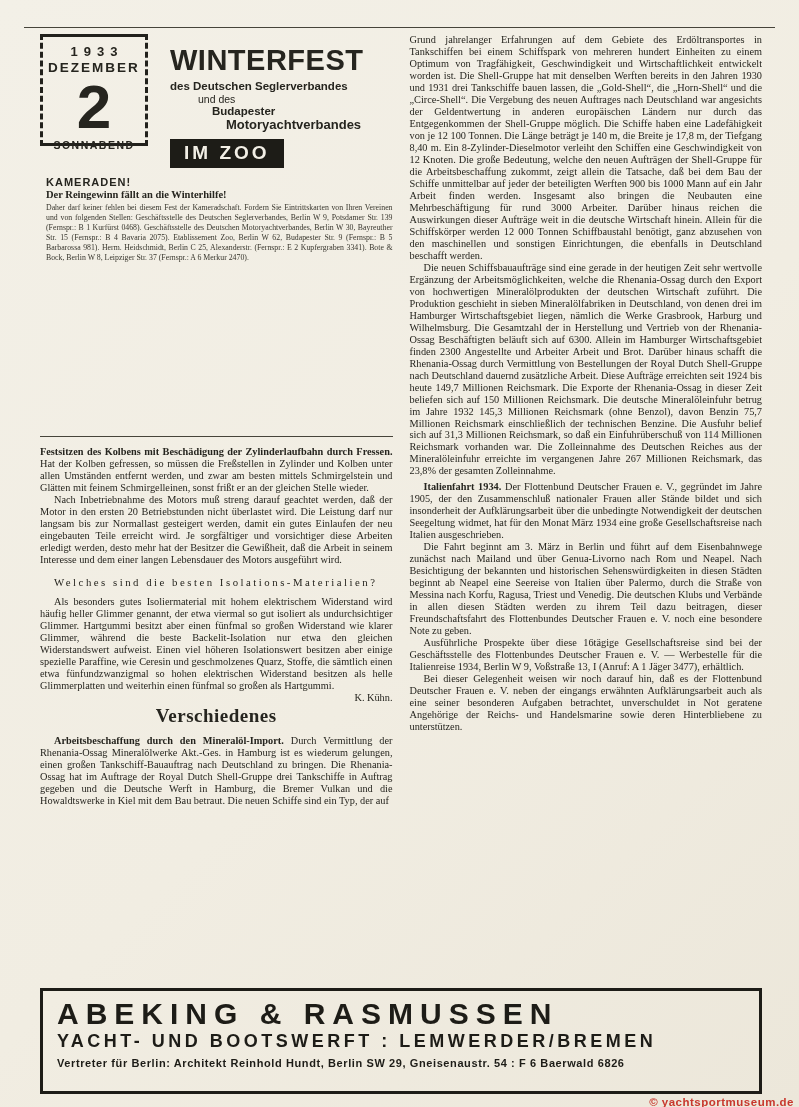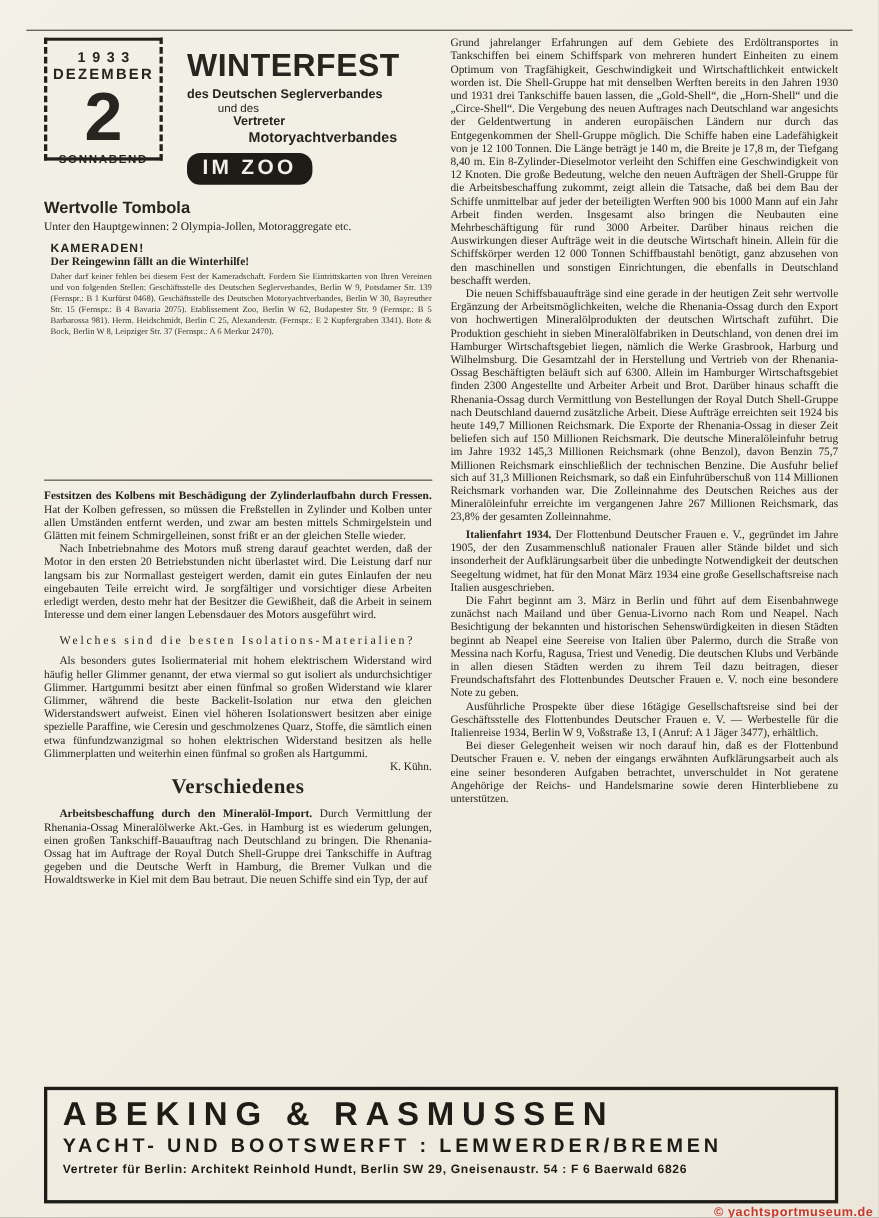--- a/index.html
+++ b/index.html
@@ -37,21 +37,21 @@
   .cal-day { font-size:62px; font-weight:bold; line-height:1.02; }
   .cal-weekday { font-size:10.5px; font-weight:bold; letter-spacing:1.5px; margin-top:1px; }
 
   .wf-text { padding-left:22px; padding-top:10px; }
   .wf-title { font-size:29px; font-weight:bold; letter-spacing:0.5px; }
   .wf-sub1 { font-size:11.5px; font-weight:bold; margin-top:3px; }
   .wf-sub2 { font-size:10.5px; margin-left:28px; margin-top:1px; }
   .wf-sub3 { font-size:11.5px; font-weight:bold; margin-left:42px; }
   .wf-sub4 { font-size:13px; font-weight:bold; margin-left:56px; }
   .wf-zoo { display:inline-block; background:#1d1c17; color:#f2efe6;
-    font-size:19px; font-weight:bold; letter-spacing:3px; padding:3px 14px 4px; margin-top:7px;border-radius:12px; }
+    font-size:19px; font-weight:bold; letter-spacing:3px; padding:3px 14px 4px; margin-top:7px; }
 
   .wf-tombola { margin-top:13px; }
   .tombola-title { font-size:15px; font-weight:bold; }
   .tombola-text { font-family:"Liberation Serif",serif; font-size:10.5px; margin-top:3px; }
 
   .wf-bottom { display:flex; margin-top:8px; }
   .wf-price-block { flex:none; width:150px; display:flex; flex-direction:column;
     justify-content:flex-end; padding-bottom:4px; font-family:"Liberation Serif",serif; }
   .wf-price { font-size:17.5px; letter-spacing:0.5px; }
   .wf-price-note { font-size:11px; line-height:1.35; margin-top:9px; max-width:140px; }
@@ -103,30 +103,26 @@
           <div class="calendar">
             <div class="cal-year">1933</div>
             <div class="cal-month">DEZEMBER</div>
             <div class="cal-day">2</div>
             <div class="cal-weekday">SONNABEND</div>
           </div>
           <div class="wf-text">
             <div class="wf-title">WINTERFEST</div>
             <div class="wf-sub1">des Deutschen Seglerverbandes</div>
             <div class="wf-sub2">und des</div>
-            <div class="wf-sub3">Vertreter</div>
+            <div class="wf-sub3">Budapester</div>
             <div class="wf-sub4">Motoryachtverbandes</div>
             <div><span class="wf-zoo">IM ZOO</span></div>
           </div>
         </div>
 
-        <div class="wf-tombola">
-          <div class="tombola-title">Wertvolle Tombola</div>
-          <div class="tombola-text">Unter den Hauptgewinnen: 2 Olympia-Jollen, Motoraggregate etc.</div>
-        </div>
 
         <div class="wf-bottom">
           <div class="wf-kameraden">
             <div class="kam-title">KAMERADEN!</div>
             <div class="kam-sub">Der Reingewinn fällt an die Winterhilfe!</div>
             <div class="kam-text">Daher darf keiner fehlen bei diesem Fest der Kameradschaft. Fordern Sie Eintrittskarten von Ihren Vereinen und von folgenden Stellen: Geschäftsstelle des Deutschen Seglerverbandes, Berlin W 9, Potsdamer Str. 139 (Fernspr.: B 1 Kurfürst 0468). Geschäftsstelle des Deutschen Motoryachtverbandes, Berlin W 30, Bayreuther Str. 15 (Fernspr.: B 4 Bavaria 2075). Etablissement Zoo, Berlin W 62, Budapester Str. 9 (Fernspr.: B 5 Barbarossa 981). Herm. Heidschmidt, Berlin C 25, Alexanderstr. (Fernspr.: E 2 Kupfergraben 3341). Bote &amp; Bock, Berlin W 8, Leipziger Str. 37 (Fernspr.: A 6 Merkur 2470).</div>
           </div>
         </div>
       </div>
 

